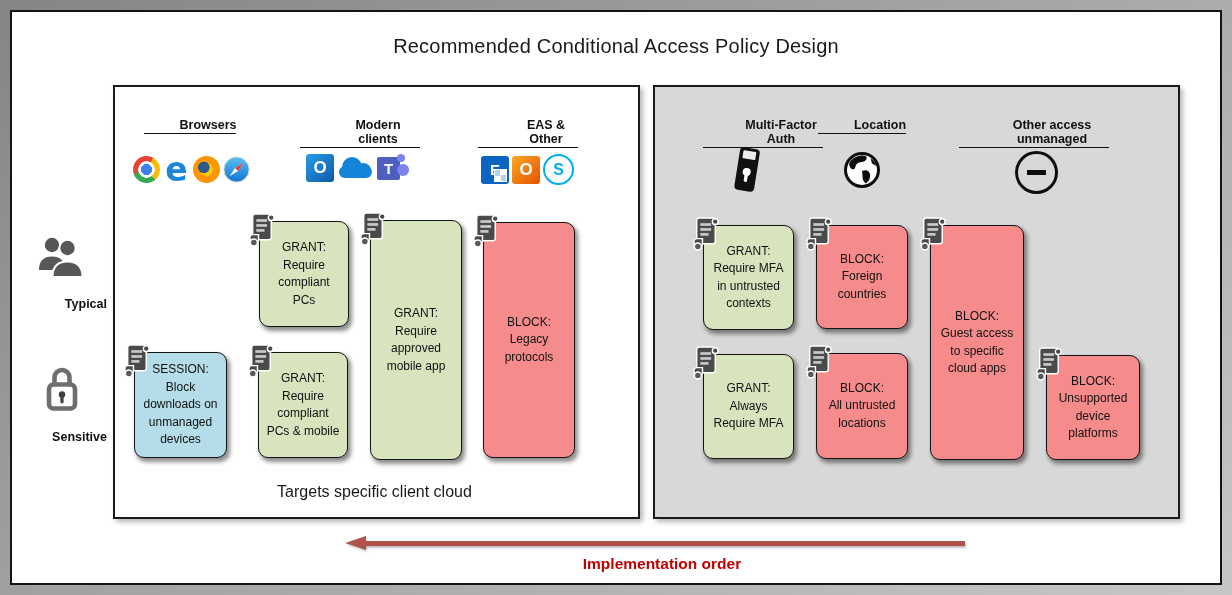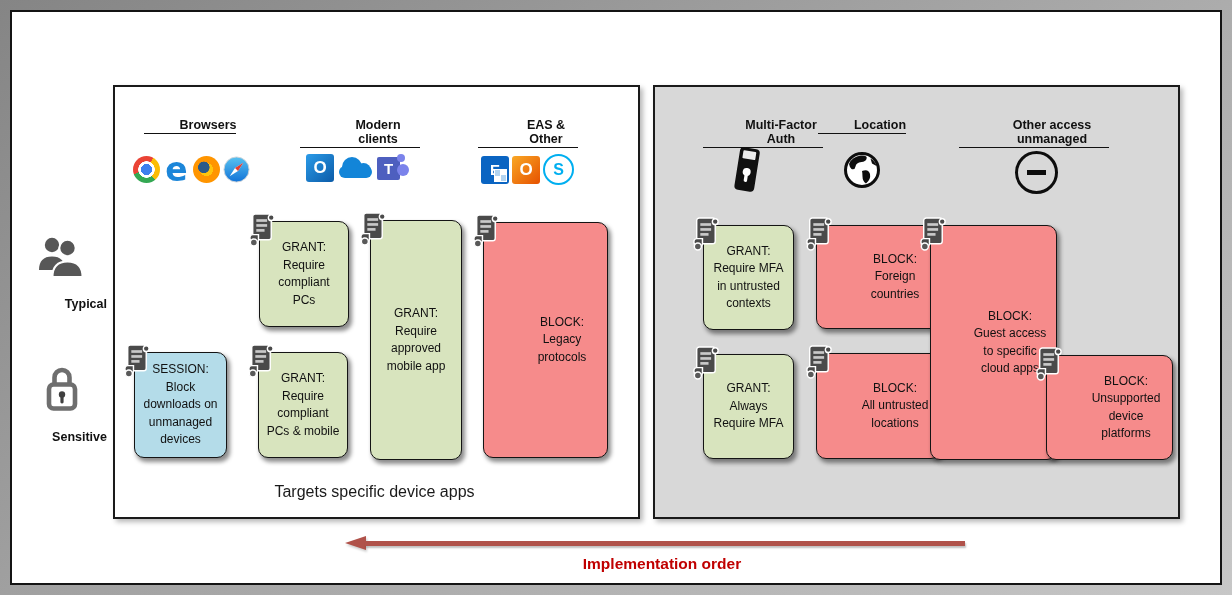--- a/index.html
+++ b/index.html
@@ -15,21 +15,21 @@
   .panel.right{left:653px;background:var(--panel-gray,#d8d8d8);}
 
   .col-header{position:absolute;top:118px;text-align:center;font-weight:bold;font-size:12.5px;color:#111;}
   .col-header span{display:inline-block;border-bottom:1.6px solid #111;padding-bottom:1px;padding-left:36px;}
 
   .caption{position:absolute;top:483px;width:523px;text-align:center;font-size:16px;color:#1a1a1a;}
 
   .card{position:absolute;border:1.6px solid #141414;border-radius:10px;box-shadow:2.5px 3.5px 4px rgba(0,0,0,.45);
         display:flex;align-items:center;justify-content:center;}
   .card.grant{background:var(--grant,#d8e4be);}
-  .card.block{background:var(--block,#f68b8b);padding-left:33px;}
+  .card.block{background:var(--block,#f68b8b);}
   .card.session{background:var(--session,#b4dce9);}
   .card-text{white-space:pre-line;text-align:center;font-size:12px;line-height:17.5px;color:#111;padding:2px 3px;}
   .scroll{position:absolute;left:-11px;top:-9px;width:28px;height:35px;}
 
   .row-label{position:absolute;width:90px;text-align:right;font-weight:bold;font-size:12.5px;color:#111;}
   .side-icon{position:absolute;}
 
   .icon-row{position:absolute;display:flex;align-items:center;gap:3px;}
 
   
@@ -76,20 +76,21 @@
 </style>
 </head>
 <body>
 
 <div id="canvas">
   <div class="frame-gray"></div>
   <div class="frame-white"></div>
 
   <div class="stage">
 
+    <div class="page-title">Recommended Conditional Access Policy Design</div>
 
     <svg class="side-icon" style="left:36px;top:236px" width="50" height="46" viewBox="0 0 50 46">
       <circle cx="16" cy="9" r="7.2" fill="#575757"></circle>
       <path d="M3 34 q0 -13.5 13 -13.5 q13 0 13 13.5 z" fill="#575757"></path>
       <g stroke="#fff" stroke-width="2">
         <circle cx="31.5" cy="12" r="8.2" fill="#575757"></circle>
         <path d="M16.5 41 q0 -15.5 15 -15.5 q15 0 15 15.5 z" fill="#575757"></path>
       </g>
     </svg>
     <div class="row-label" style="left:17px;top:297px">Typical</div>
@@ -373,20 +374,20 @@
               <rect x="7" y="10.8" width="10.5" height="2.6"></rect>
               <rect x="7" y="15.6" width="8" height="2.6"></rect>
             </g>
           </svg></span>
       <div class="card-text">BLOCK:
 Unsupported
 device
 platforms</div>
     </div>
 
-    <div class="caption" style="left:113px">Targets specific device apps</div>
+    <div class="caption" style="left:113px">Targets specific client cloud</div>
 
     <div class="arrow-head"></div>
     <div class="arrow-shaft"></div>
     <div class="arrow-label">Implementation order</div>
 
   </div>
 </div>
 
 </body></html>

